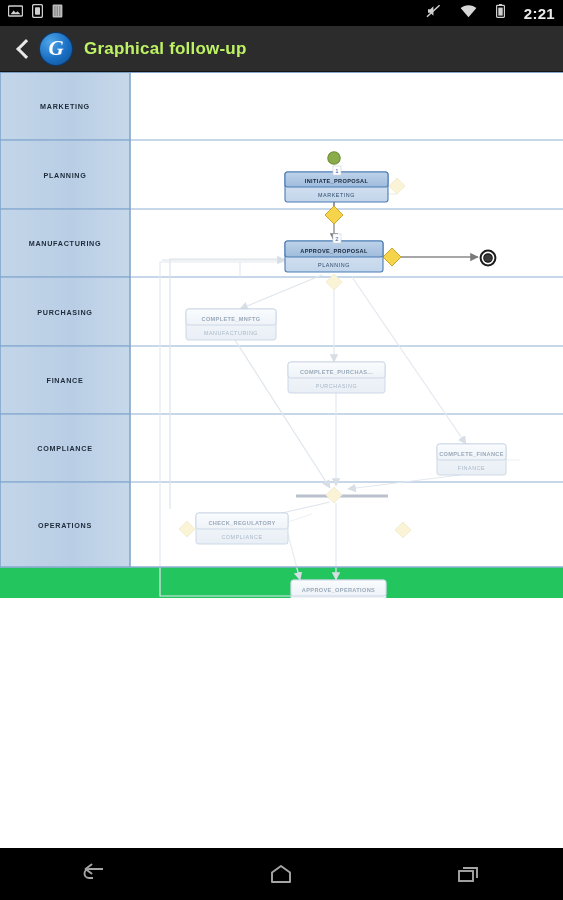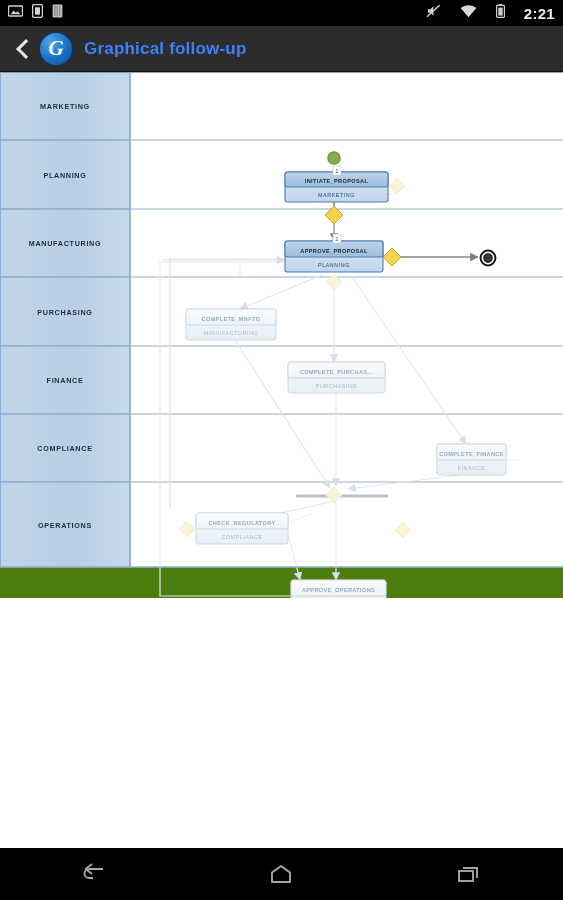--- a/index.html
+++ b/index.html
@@ -32,26 +32,26 @@
     width:32px; height:32px; border-radius:50%; margin:0 12px 0 4px;
     background:radial-gradient(circle at 32% 28%, #4ea5e8 0%, #1a6fc4 55%, #0d4d92 100%);
     position:relative; flex:0 0 auto; box-shadow:0 0 0 1px #0a3a70;
   }
   .app-logo .g{
     position:absolute; left:0; top:0; width:100%; height:100%;
     display:flex; align-items:center; justify-content:center;
     color:#fff; font-family:"Liberation Serif", serif; font-weight:bold;
     font-size:21px; font-style:italic; line-height:1;
   }
-  .ab-title{ color:#3b82f6; font-size:17px; font-weight:bold; letter-spacing:.2px; }
+  .ab-title{ color:#bef264; font-size:17px; font-weight:bold; letter-spacing:.2px; }
 
   
   .canvas{
     position:absolute; left:0; top:72px; width:563px; height:526px;
-    background:#4d7c0f; overflow:hidden;
+    background:#22c55e; overflow:hidden;
   }
   .canvas svg{ display:block; }
 
   
   .navbar{
     position:absolute; left:0; bottom:0; width:563px; height:52px;
     background:#000; display:flex; align-items:center; justify-content:space-around;
   }
   .navbtn{ width:60px; height:40px; display:flex; align-items:center; justify-content:center; cursor:pointer; }
   .whitearea{ position:absolute; left:0; top:598px; width:563px; height:250px; background:#fff; }

